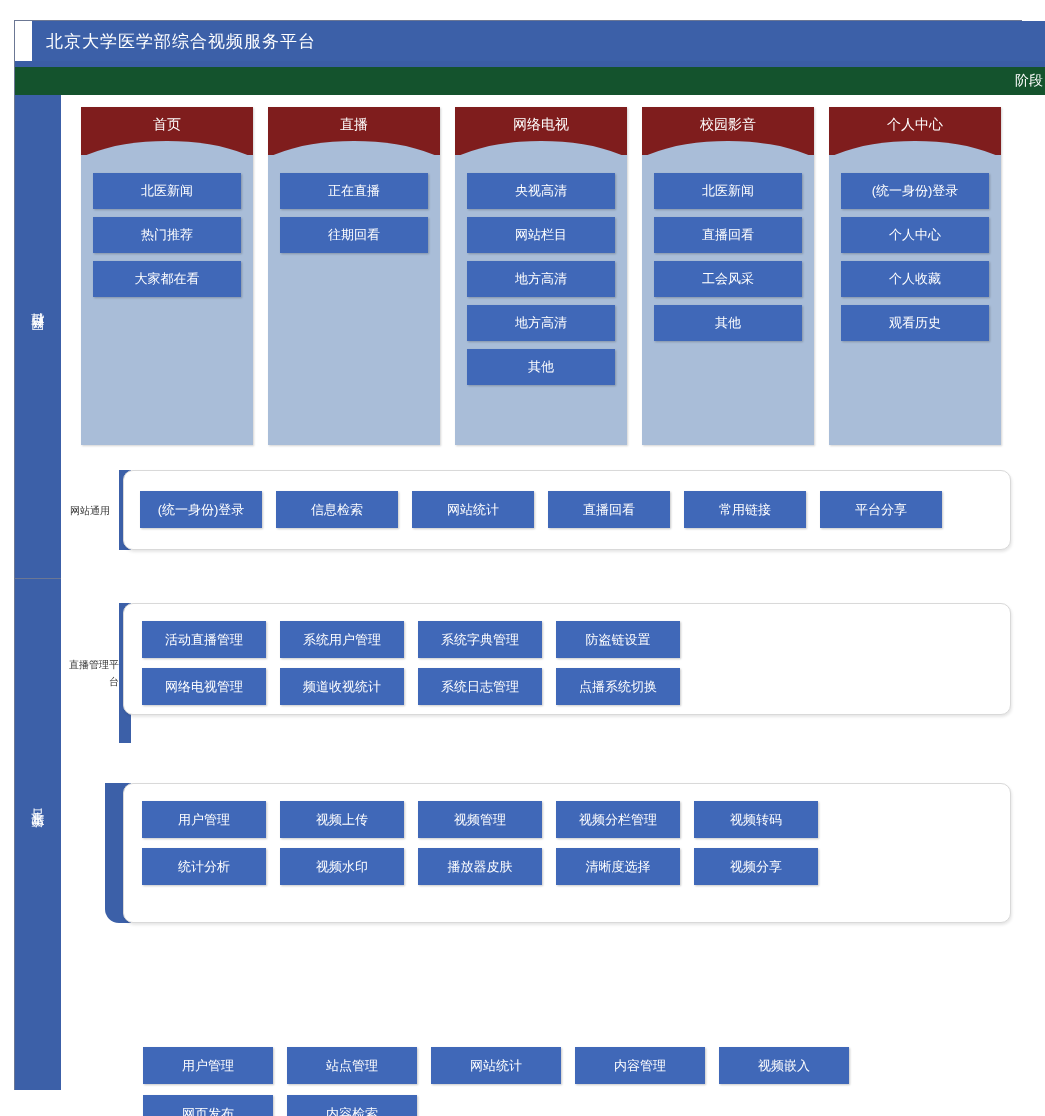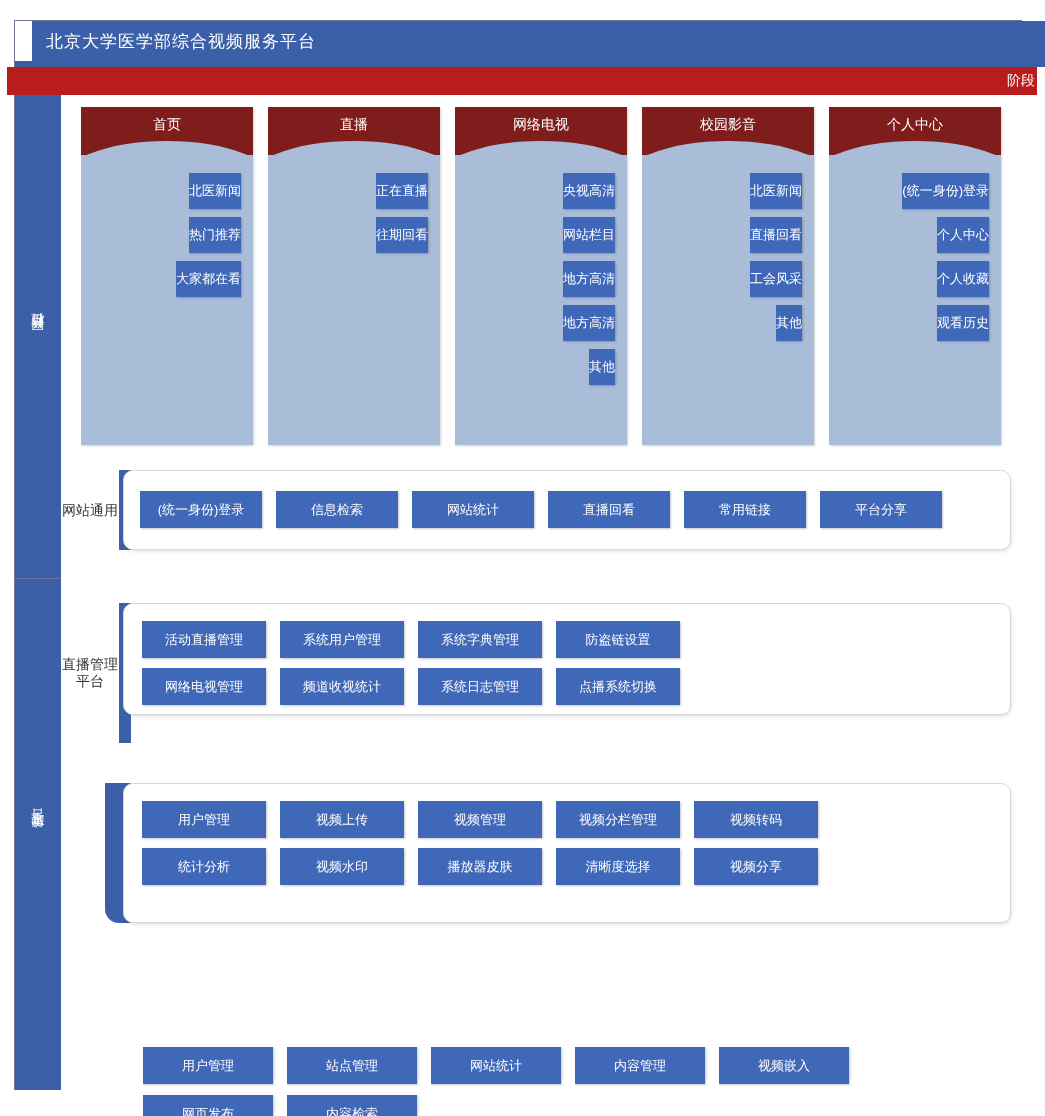--- a/index.html
+++ b/index.html
@@ -32,23 +32,23 @@
     padding-left:14px; white-space:nowrap;
   }
   
   .title-sub{
     position:absolute; left:15px; top:61px;
     width:1030px; height:6px;
     background:#3a5da4;
   }
   
   .stage-band{
-    position:absolute; left:7px; top:67px;
+    position:absolute; left:15px; top:67px;
     width:1030px; height:28px;
-    background:#b91c1c;
+    background:#14532d;
     display:flex; align-items:center; justify-content:flex-end;
   }
   .stage-text{
     color:#ffffff; font-size:14px; padding-right:2px; white-space:nowrap;
   }
 
   
   .side-rail{
     position:absolute; left:15px;
     width:46px; background:#3c60a8;
@@ -92,42 +92,42 @@
     content:""; position:absolute; left:-14%; bottom:-30px;
     width:128%; height:44px;
     background:#a9bdd8;
     border-radius:50% 50% 0 0 / 100% 100% 0 0;
     z-index:1;
   }
   .col-body{
     background:#a9bdd8;
     height:290px;
     padding:18px 12px 10px 12px;
-    display:flex; flex-direction:column; gap:8px;align-items:flex-end;
+    display:flex; flex-direction:column; gap:8px;
   }
   .chip{
     background:#4068b8;
     color:#ffffff;
     font-size:13px;
     height:36px;
     display:flex; align-items:center; justify-content:center;
     text-align:center;
     box-shadow:1px 1px 2px rgba(0,0,0,0.22);
     white-space:nowrap;
   }
 
   
   .group-row{ position:absolute; }
   .group-label{
     position:absolute; left:0; top:0;
     width:58px;
     background:#ffffff;
-    color:#333333; font-size:14px; line-height:17px;
+    color:#333333; font-size:10px; line-height:17px;
     display:flex; align-items:center; justify-content:center;
-    text-align:center;
+    text-align:right;
     z-index:4;
   }
   .bracket{
     position:absolute; left:44px; top:0;
     width:26px;
     background:#3c60a8;
     border-radius:0 0 0 14px;
     z-index:2;
   }
   .panel{

